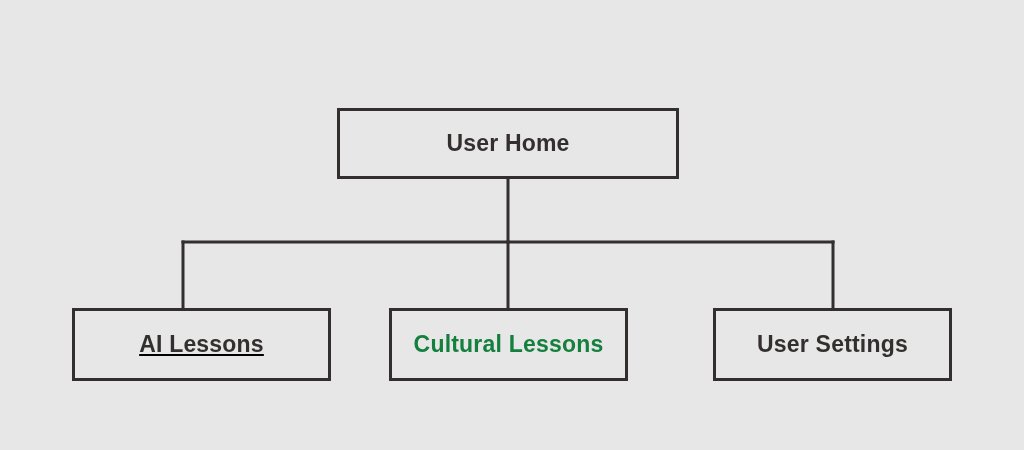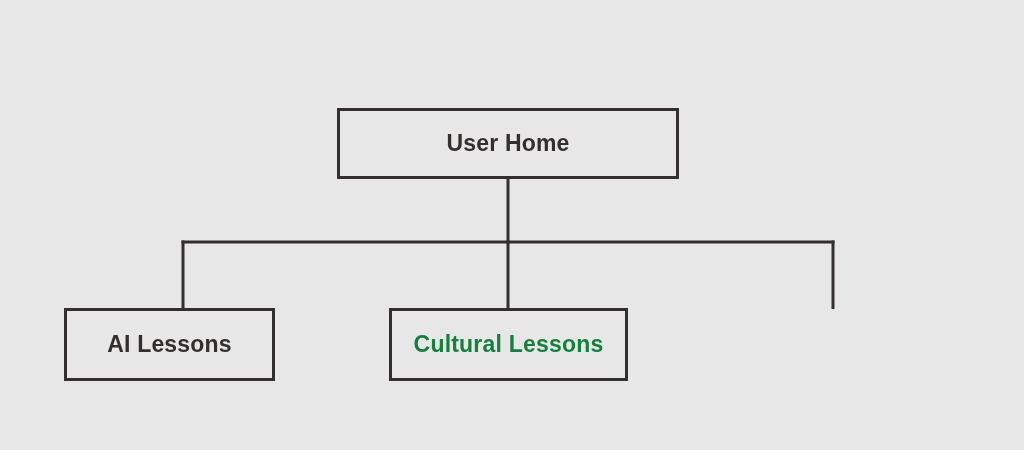--- a/index.html
+++ b/index.html
@@ -45,24 +45,25 @@
   .node-label.accent {
     color: #15803d;
   }
   #node-root {
     left: 337px;
     top: 108px;
     width: 342px;
     height: 71px;
   }
   #node-ai-lessons {
-    left: 64px;
+    left: 72px;
     top: 308px;
-    width: 211px;
+    width: 259px;
     height: 73px;
+    text-decoration: underline;
   }
   #node-cultural-lessons {
     left: 389px;
     top: 308px;
     width: 239px;
     height: 73px;
   }
   #node-user-settings {
     left: 713px;
     top: 308px;
@@ -90,14 +91,17 @@
   </div>
 
   <div class="node" id="node-ai-lessons">
     <span class="node-label">AI Lessons</span>
   </div>
 
   <div class="node" id="node-cultural-lessons">
     <span class="node-label accent">Cultural Lessons</span>
   </div>
 
+  <div class="node" id="node-user-settings">
+    <span class="node-label">User Settings</span>
+  </div>
 
 </div>
 
 </body></html>

